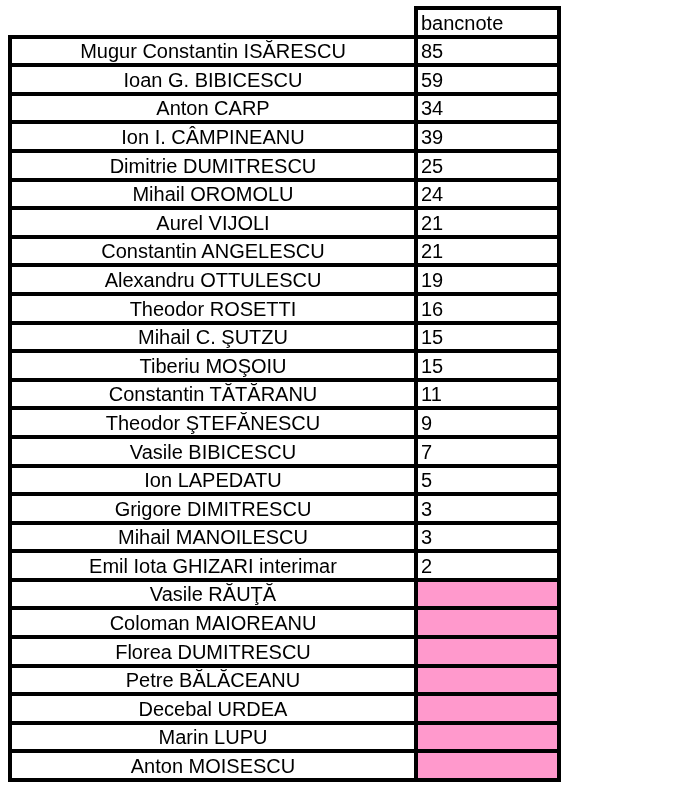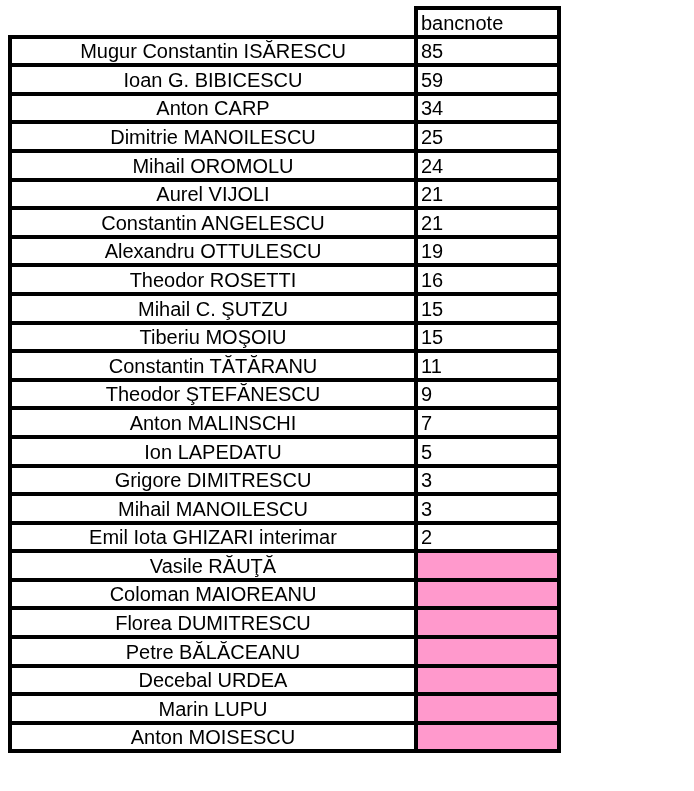--- a/index.html
+++ b/index.html
@@ -82,21 +82,25 @@
         </tr>
         <tr>
           <td class="name-cell">Ioan G. BIBICESCU</td>
           <td class="value-cell">59</td>
         </tr>
         <tr>
           <td class="name-cell">Anton CARP</td>
           <td class="value-cell">34</td>
         </tr>
         <tr>
-          <td class="name-cell">Dimitrie MANOILESCU</td>
+          <td class="name-cell">Ion I. CÂMPINEANU</td>
+          <td class="value-cell">39</td>
+        </tr>
+        <tr>
+          <td class="name-cell">Dimitrie DUMITRESCU</td>
           <td class="value-cell">25</td>
         </tr>
         <tr>
           <td class="name-cell">Mihail OROMOLU</td>
           <td class="value-cell">24</td>
         </tr>
         <tr>
           <td class="name-cell">Aurel VIJOLI</td>
           <td class="value-cell">21</td>
         </tr>
@@ -122,21 +126,21 @@
         </tr>
         <tr>
           <td class="name-cell">Constantin TĂTĂRANU</td>
           <td class="value-cell">11</td>
         </tr>
         <tr>
           <td class="name-cell">Theodor ŞTEFĂNESCU</td>
           <td class="value-cell">9</td>
         </tr>
         <tr>
-          <td class="name-cell">Anton MALINSCHI</td>
+          <td class="name-cell">Vasile BIBICESCU</td>
           <td class="value-cell">7</td>
         </tr>
         <tr>
           <td class="name-cell">Ion LAPEDATU</td>
           <td class="value-cell">5</td>
         </tr>
         <tr>
           <td class="name-cell">Grigore DIMITRESCU</td>
           <td class="value-cell">3</td>
         </tr>

